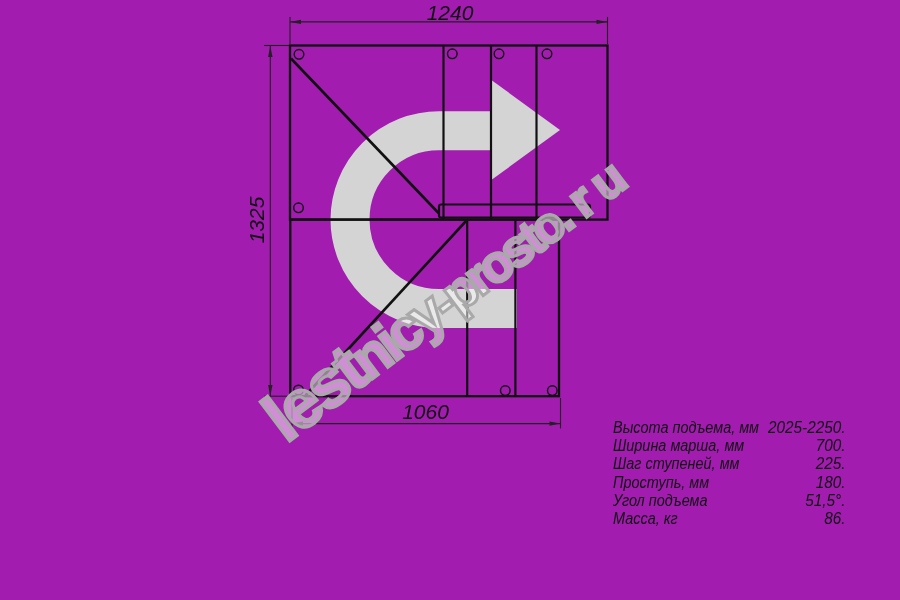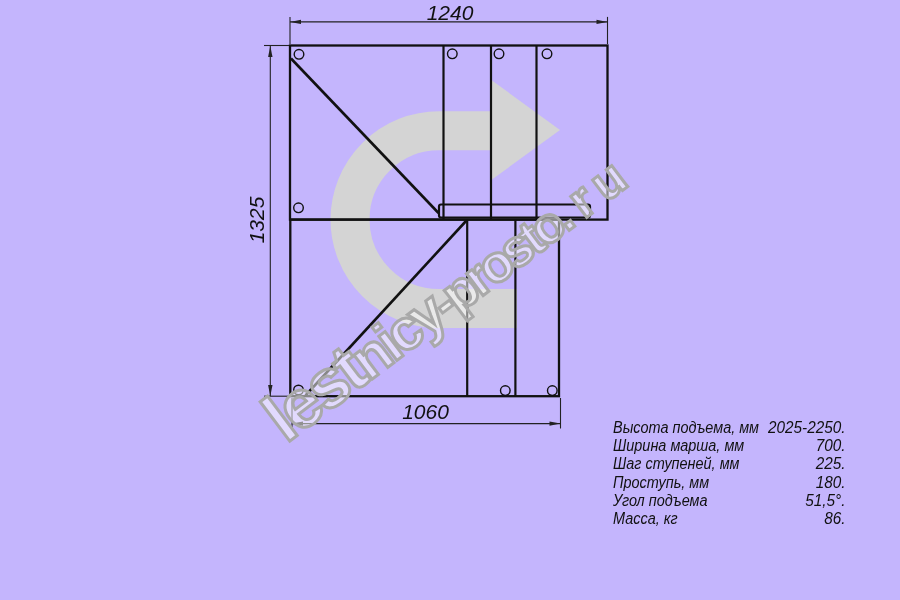--- a/index.html
+++ b/index.html
@@ -1,16 +1,16 @@
 <!DOCTYPE html>
 <html><head>
 <meta charset="utf-8">
 <style>
 html,body{margin:0;padding:0;background:#fff;}
-#page{width:900px;height:600px;position:relative;overflow:hidden;background:#c4b5fd;}
+#page{width:900px;height:600px;position:relative;overflow:hidden;background:#a21caf;}
 svg{position:absolute;left:0;top:0;}
 text{font-family:"Liberation Sans", sans-serif;}
 </style>
 </head>
 <body>
 
 <div id="page">
 <svg width="900" height="600" viewBox="0 0 900 600">
 
   <g>

